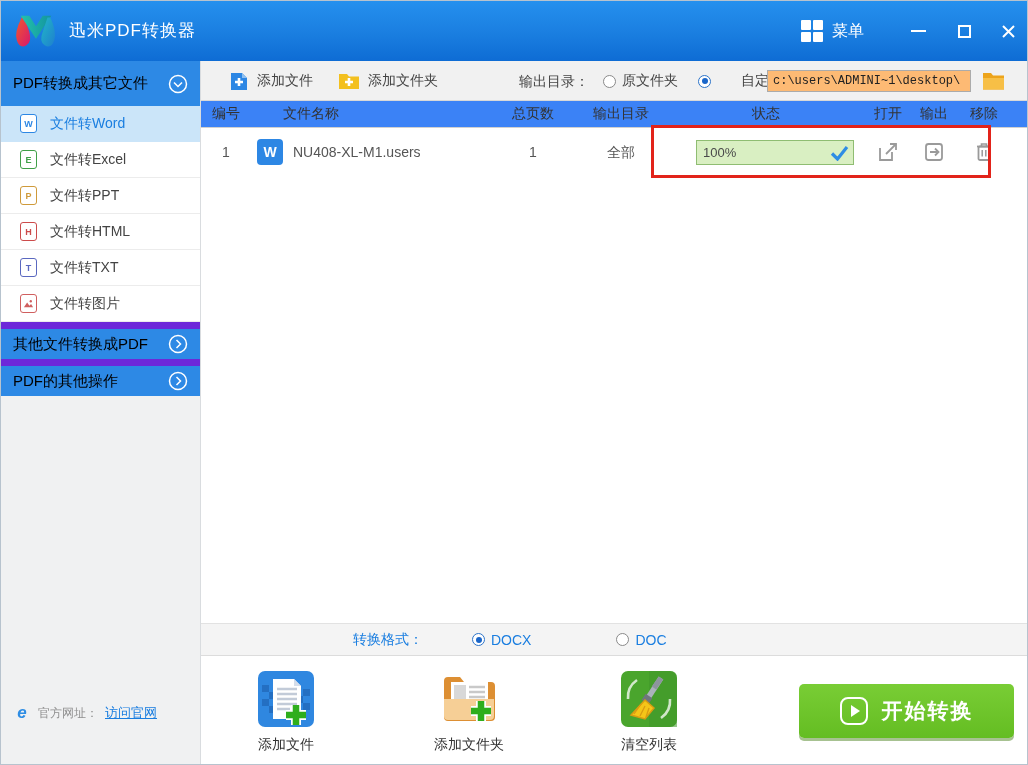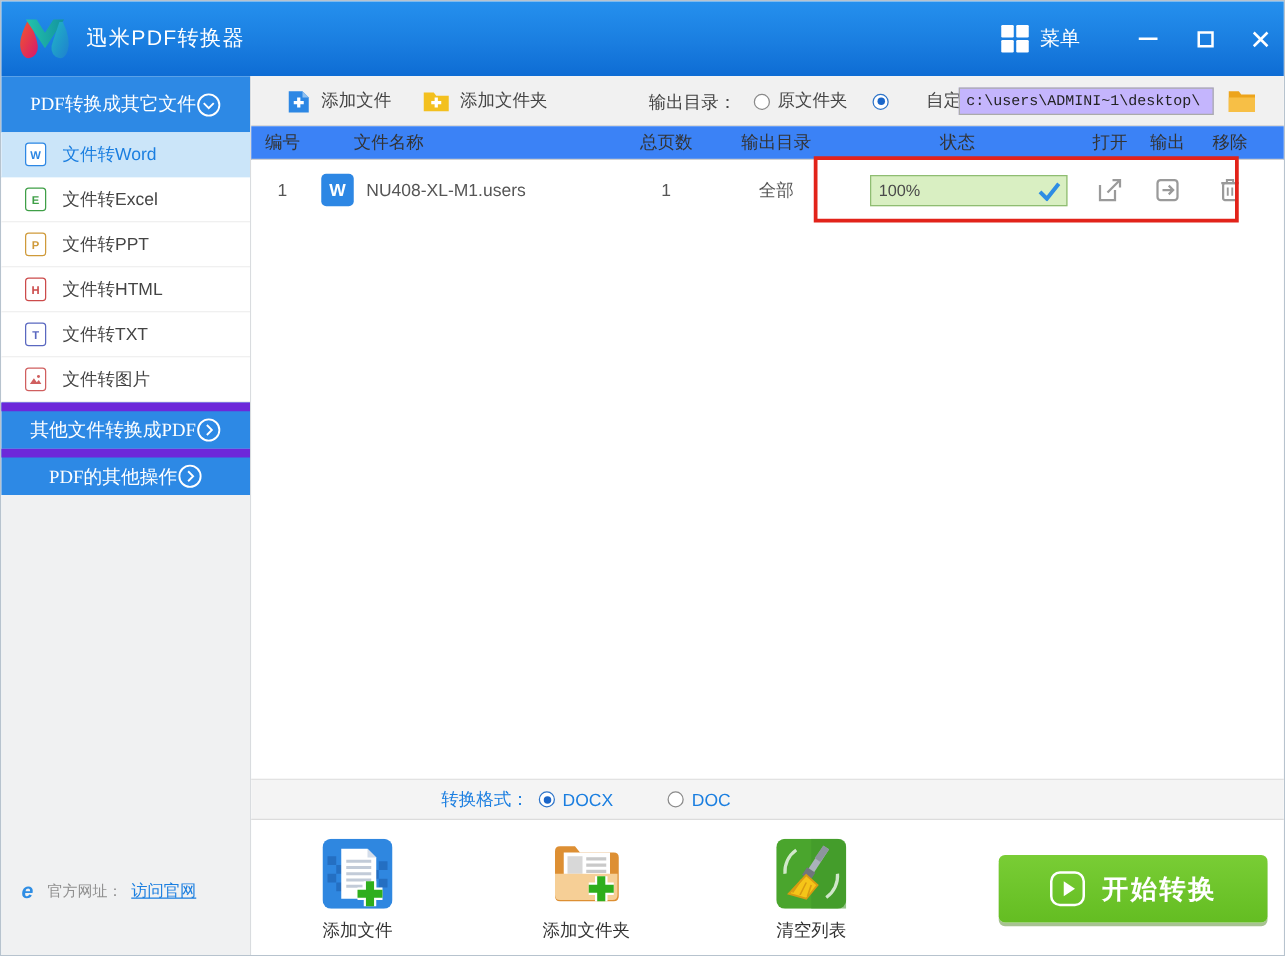--- a/index.html
+++ b/index.html
@@ -21,22 +21,22 @@
   .menu-label { color:#fff; font-size:16px; }
   .win-btn { position:absolute; top:0; width:38px; height:60px; display:flex;
              align-items:center; justify-content:center; cursor:pointer; }
   .wb-min { left:898px; } .wb-max { left:944px; } .wb-close { left:988px; }
   .wb-min i { width:15px; height:2px; background:#fff; display:block; }
   .wb-max i { width:13px; height:13px; border:2px solid #fff; display:block; }
 
   
   .sidebar { position:absolute; left:0; top:60px; width:200px; height:705px;
              background:#f0f1f2; border-right:1px solid #d9dcdf; }
-  .cat { height:45px; background:#2d89e5; color:#ffffff; font-size:15px; display:flex;
-         align-items:center; padding:0 12px; justify-content:center; cursor:pointer;font-family:Liberation Serif, serif; }
+  .cat { height:45px; background:#2d89e5; color:#000000; font-size:15px; display:flex;
+         align-items:center; padding:0 12px; justify-content:space-between; cursor:pointer; }
   .cat + .cat { border-top:1px solid #control; }
   .cat2, .cat3 { height:37px; border-top:7px solid #6d28d9; }
   .side-items { background:#fff; }
   .side-item { height:36px; display:flex; align-items:center; gap:13px; padding-left:19px;
                border-bottom:1px solid #ececec; font-size:14px; color:#444; cursor:pointer;
                background:#fff; }
   .side-item.selected { background:#cbe5f9; color:#1a7ee0; border-bottom-color:#cbe5f9; }
   .file-glyph { width:17px; height:19px; border:1.6px solid currentColor; border-radius:3px;
                 display:flex; align-items:center; justify-content:center; flex:0 0 auto;
                 font-size:9px; font-weight:bold; background:#fff; }
@@ -60,21 +60,21 @@
                font-size:14px; color:#444; }
   .radio { width:13px; height:13px; border-radius:50%; border:1px solid #8a8a8a; background:#fff;
            position:relative; display:inline-block; flex:0 0 auto; cursor:pointer; }
   .radio.checked { border-color:#2d74c9; }
   .radio.checked::after { content:""; position:absolute; inset:2.5px; border-radius:50%;
                           background:#1a66c9; }
   .rgroup { position:absolute; top:0; height:40px; display:flex; align-items:center; gap:6px;
             font-size:14px; color:#444; cursor:pointer; }
   .rg-src { left:402px; } .rg-custom { left:497px;gap:30px; }
   .path-input { position:absolute; left:566px; top:9px; width:204px; height:22px;
-                border:1px solid #ababab; background:#c4b5fd; font-family:"Liberation Mono", monospace;
+                border:1px solid #ababab; background:#fdba74; font-family:"Liberation Mono", monospace;
                 font-size:12px; color:#222; padding:0 5px; }
   .tb-folder { position:absolute; left:781px; top:9px; cursor:pointer; }
 
   
   .thead { position:absolute; left:0; top:40px; width:828px; height:27px;
            border-bottom:1px solid #d0d0d0; background:#3b82f6; }
   .th { position:absolute; top:0; height:27px; line-height:24px; text-align:center;
         font-size:14px; color:#333; font-weight:500; }
   .th-0 { left:0;   width:50px; }  .th-1 { left:50px;  width:120px; }
   .th-2 { left:292px; width:80px; } .th-3 { left:370px; width:100px; }
@@ -95,21 +95,21 @@
   .row-icon { position:absolute; top:12px; width:24px; height:24px; cursor:pointer; }
   .ri-open { left:675px; } .ri-out { left:721px; } .ri-del { left:771px; }
   .red-rect { position:absolute; left:450px; top:64px; width:340px; height:53px;
               border:3px solid #e2231a; pointer-events:none; z-index:5; }
 
   
   .format-bar { position:absolute; left:0; top:562px; width:828px; height:33px;
                 background:#f4f4f4; border-top:1px solid #e2e2e2; border-bottom:1px solid #dcdcdc;
                 display:flex; align-items:center; gap:8px; padding-left:152px;
                 font-size:14px; color:#1a7ee0; }
-  .format-bar .opt { display:flex; align-items:center; gap:6px; cursor:pointer; }
+  .format-bar .opt { display:flex; align-items:center; gap:6px; cursor:pointer;margin-left:41px; }
   .fmt-gap { width:28px; }
 
   
   .action { position:absolute; width:96px; text-align:center; top:610px; cursor:pointer; }
   .act-1 { left:37px; } .act-2 { left:220px; } .act-3 { left:400px; }
   .action .big { display:block; margin:0 auto; }
   .action .alabel { display:block; margin-top:9px; font-size:14px; color:#333; }
   .start-btn { position:absolute; left:598px; top:623px; width:215px; height:54px;
                border-radius:5px; background:linear-gradient(180deg,#79cd35,#64bd22);
                box-shadow:0 3px 0 rgba(60,120,10,.45); display:flex; align-items:center;

